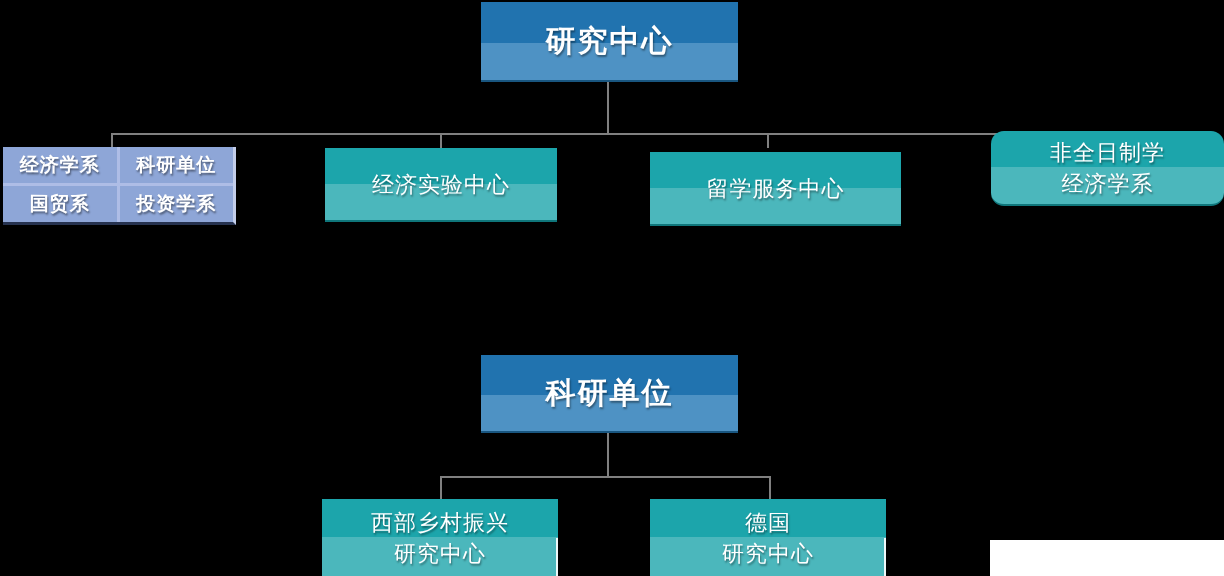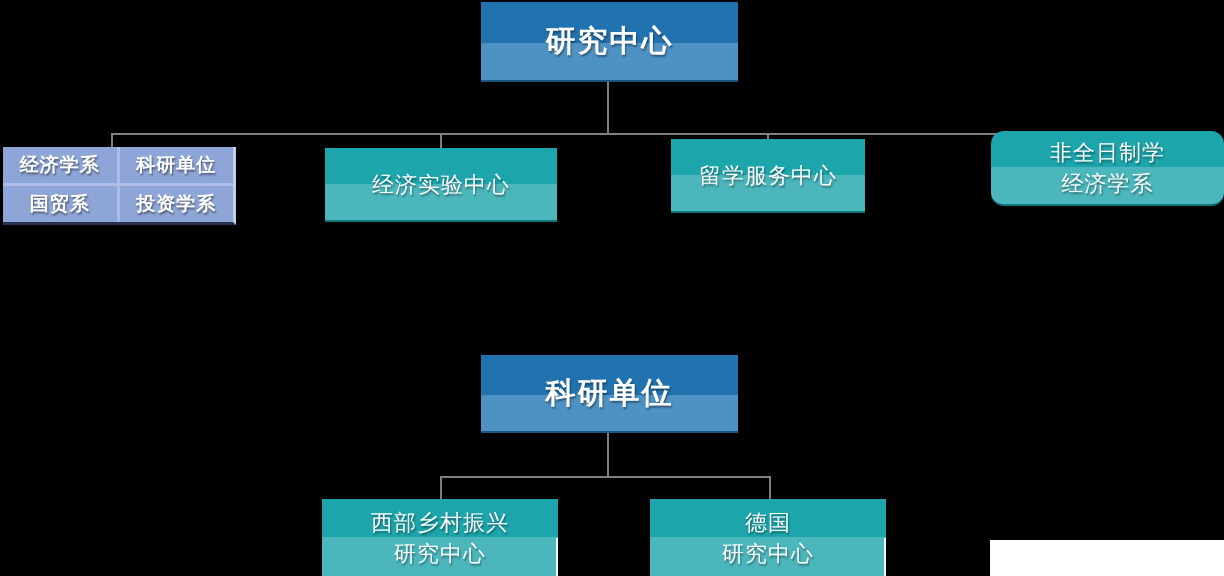--- a/index.html
+++ b/index.html
@@ -70,21 +70,21 @@
     top: 50%;
     bottom: 0;
     width: 2px;
     background: rgba(255,255,255,0.9);
   }
   .box .l:empty { display: none; }
 
   #p1 { left: 481px; top: 2px;   width: 257px; height: 80px; }
   #p2 { left: 481px; top: 355px; width: 257px; height: 78px; text-align: right; }
   #t1 { left: 325px; top: 148px; width: 232px; height: 74px; }
-  #t2 { left: 650px; top: 139px; width: 194px; height: 74px; margin-left: 21px; }
+  #t2 { left: 650px; top: 152px; width: 251px; height: 74px; }
   #t3 { left: 991px; top: 131px; width: 233px; height: 75px; border-radius: 13px; }
   #t4 { left: 322px; top: 499px; width: 236px; height: 77px; }
   #t5 { left: 650px; top: 499px; width: 236px; height: 77px; }
 
   
   #depts {
     position: absolute;
     left: 3px; top: 147px; width: 230px; height: 75px;
     display: grid;
     grid-template-columns: 1fr 1fr;

